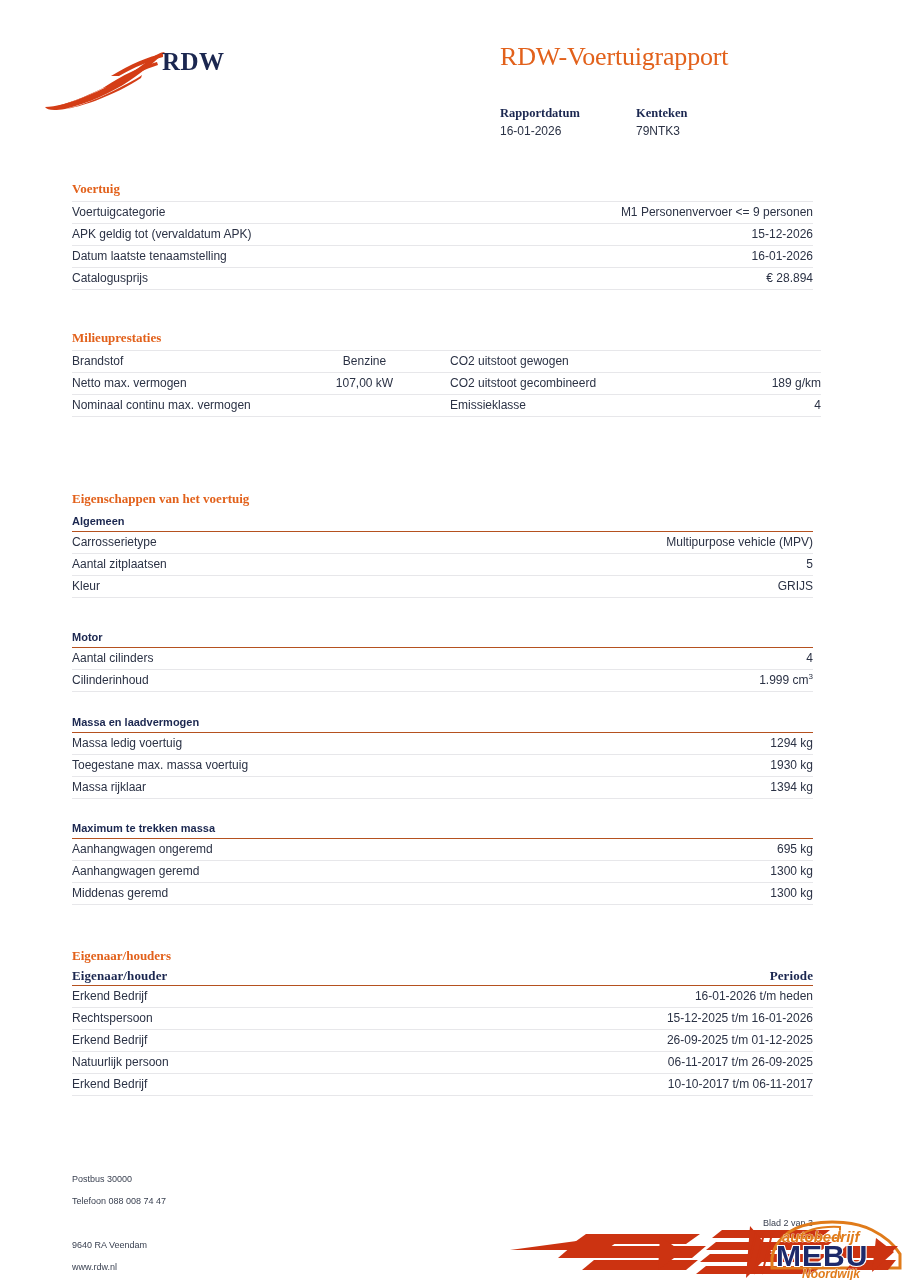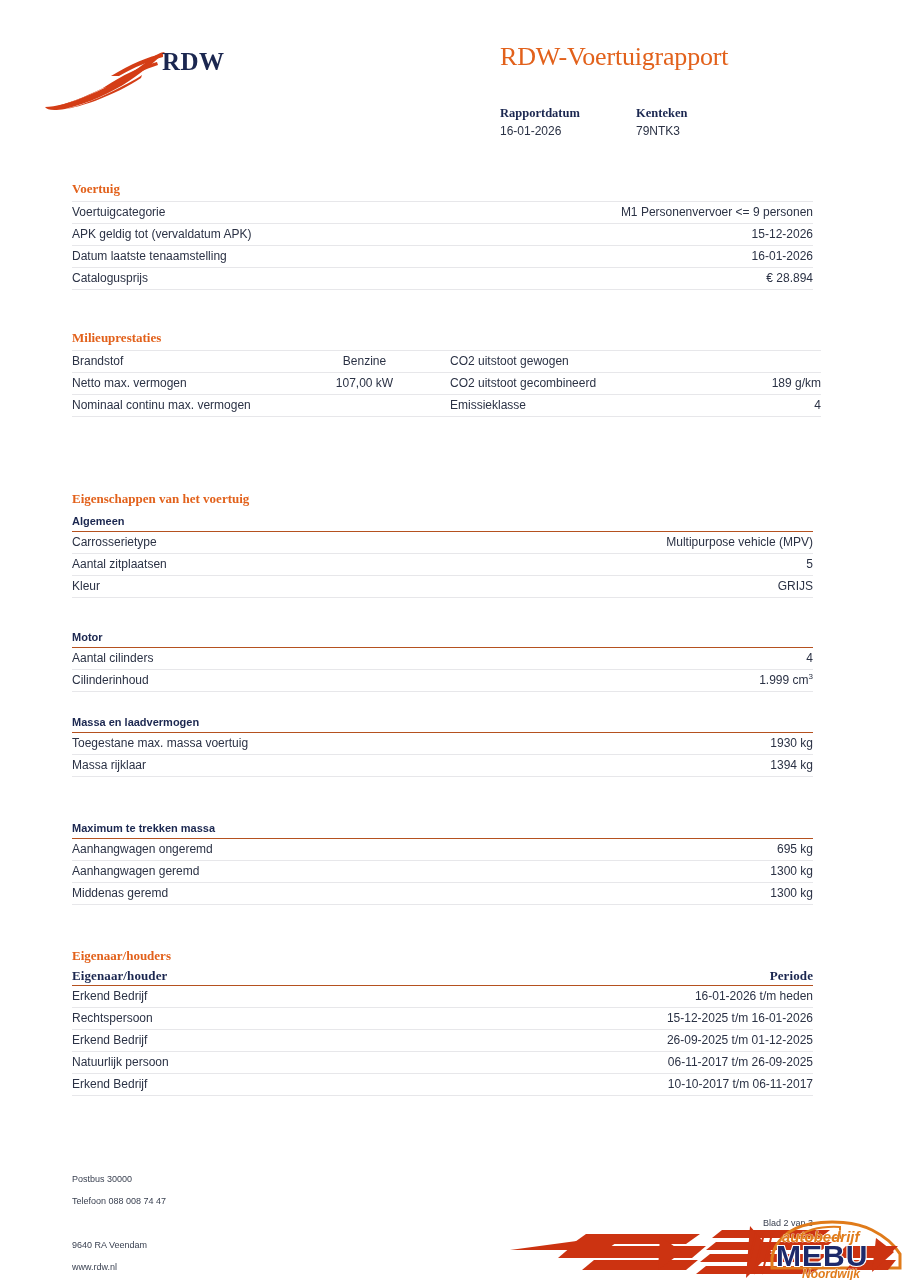--- a/index.html
+++ b/index.html
@@ -309,20 +309,24 @@
       </tr>
     </tbody>
       </table>
   </div>
 
   <div class="section" style="left:72px; top:715px;">
     <div class="sub-title">Massa en laadvermogen</div>
     <div class="rule-orange"></div>
     <table class="rows onecol no-top">
       <tbody>
+          <tr>
+        <td class="k">Massa ledig voertuig</td>
+        <td class="v">1294 kg</td>
+      </tr>
       <tr>
         <td class="k">Toegestane max. massa voertuig</td>
         <td class="v">1930 kg</td>
       </tr>
       <tr>
         <td class="k">Massa rijklaar</td>
         <td class="v">1394 kg</td>
       </tr>
     </tbody>
       </table>

